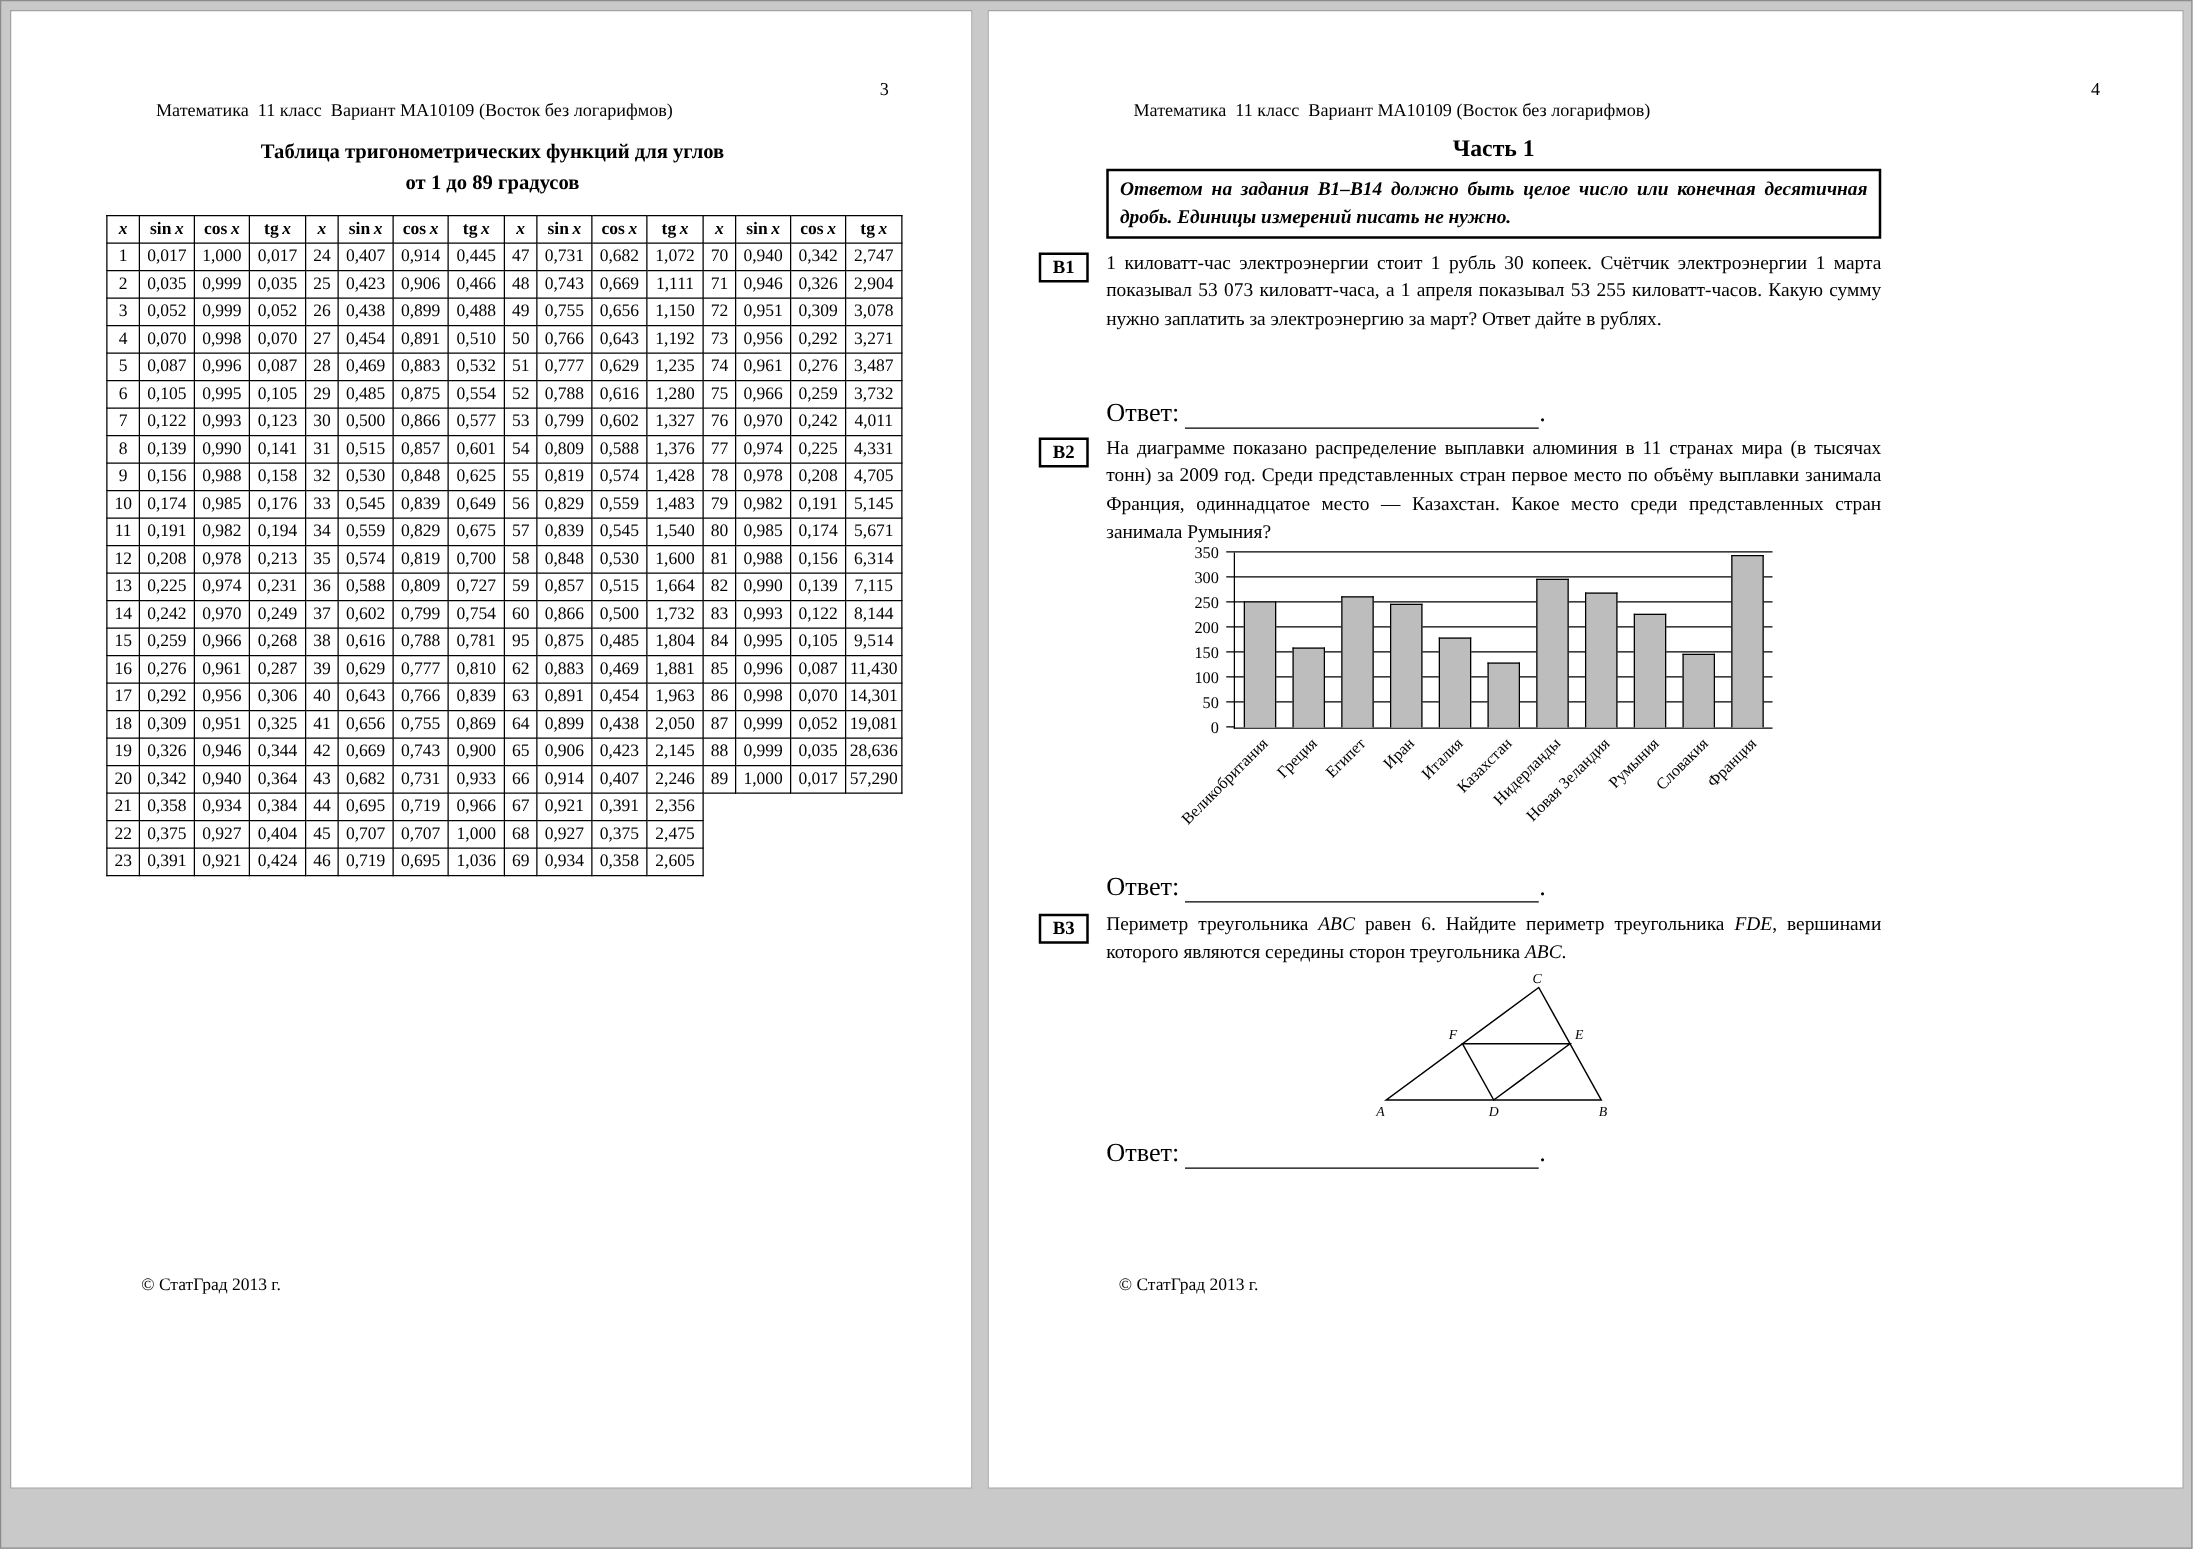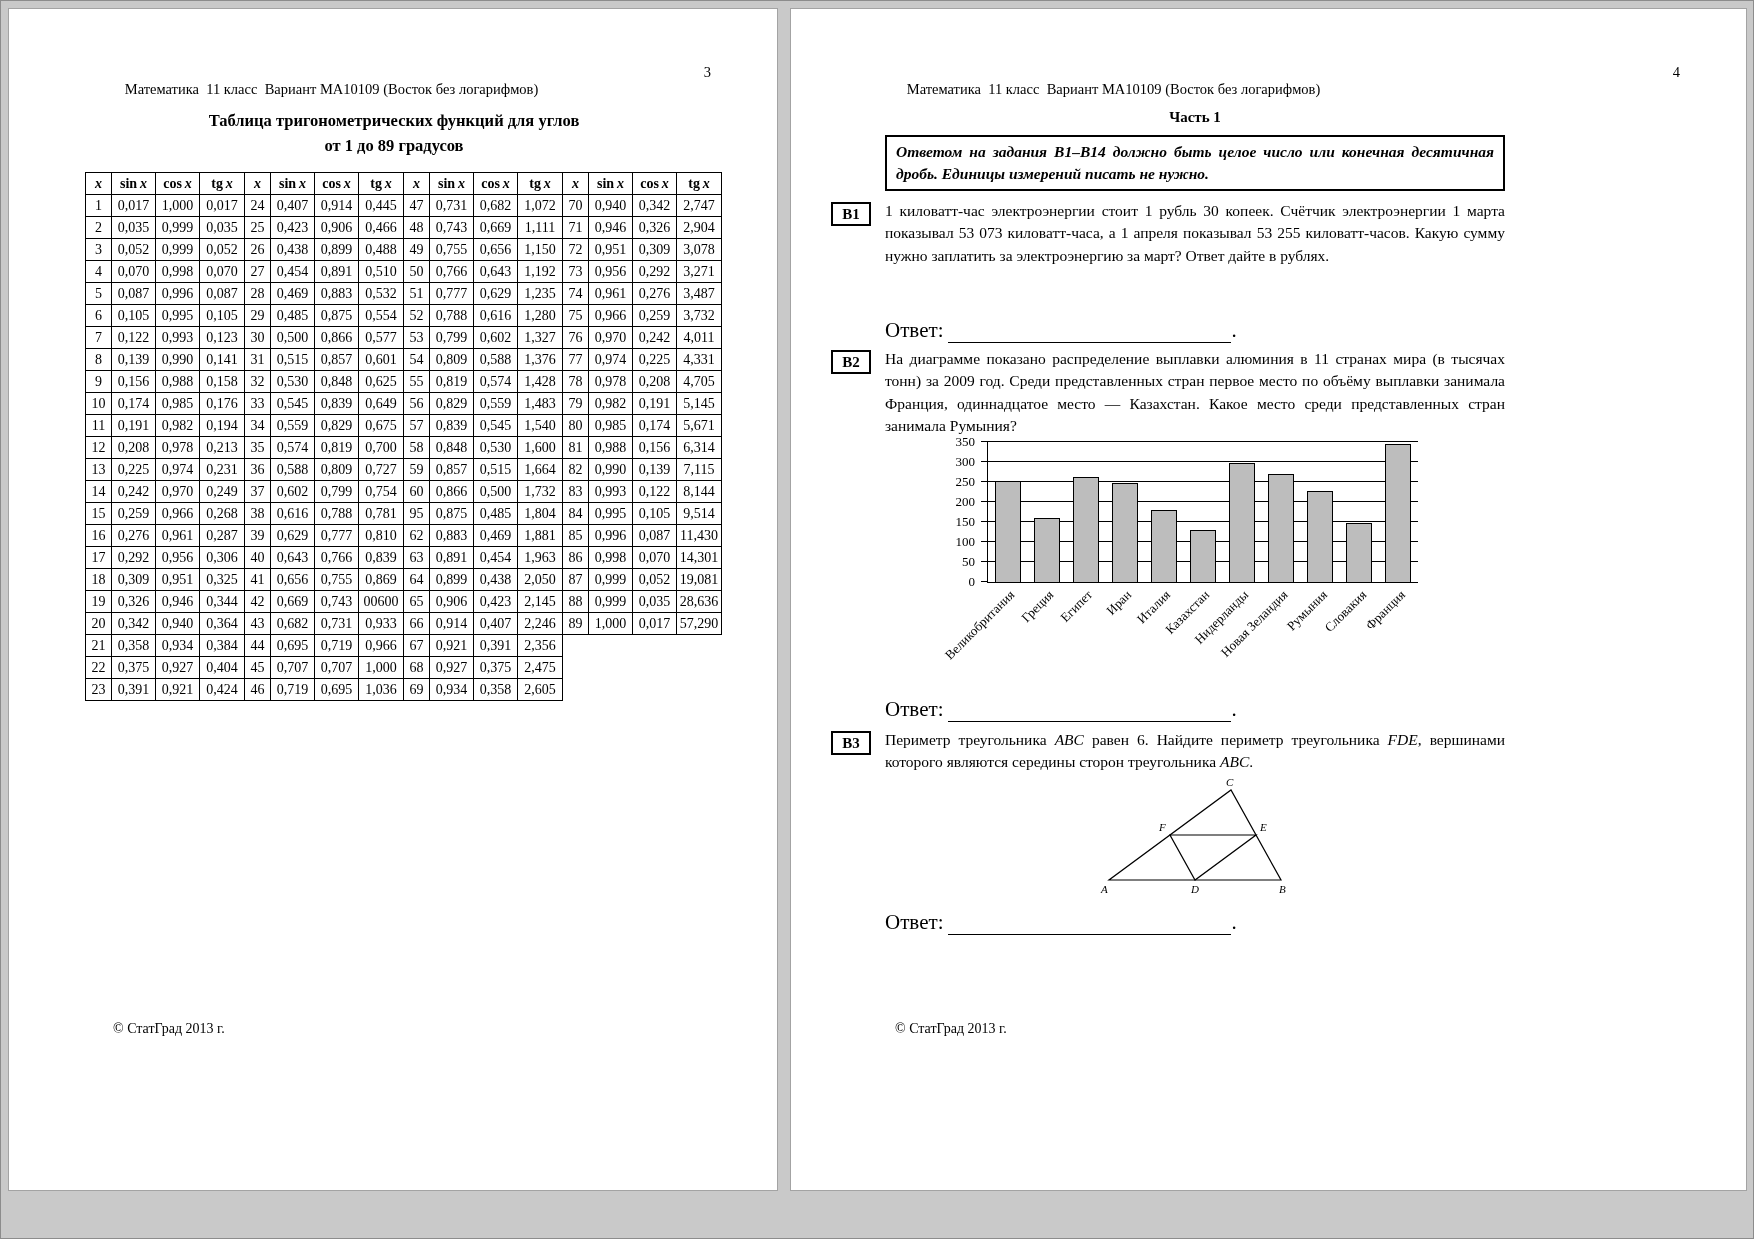--- a/index.html
+++ b/index.html
@@ -31,21 +31,21 @@
     border:1px solid #000;text-align:center;font-size:14px;height:21px;line-height:21px;
     padding:0;font-family:"Liberation Serif","DejaVu Serif",serif;overflow:hidden;
   }
   table.trig th{font-weight:bold;}
   table.trig .vx{font-style:italic;}
   table.trig th .fn{font-weight:bold;}
   table.trig td.empty{border:none;}
 
   
   .part-title{position:absolute;top:100px;left:94px;width:620px;text-align:center;
-    font-weight:bold;font-size:15px;}
+    font-weight:bold;font-size:19px;}
   .instruction-box{position:absolute;top:126px;left:94px;width:620px;box-sizing:border-box;
     border:2px solid #000;padding:4px 9px;font-weight:bold;font-style:italic;
     font-size:15.5px;line-height:1.42;text-align:justify;}
   .plabel{position:absolute;left:40px;width:40px;height:24px;border:2px solid #000;
     box-sizing:border-box;text-align:center;font-weight:bold;font-size:15px;line-height:20px;}
   .ptext{position:absolute;left:94px;width:620px;font-size:15.5px;line-height:1.45;text-align:justify;}
   .answer{position:absolute;left:94px;font-size:21px;}
   .ansline{display:inline-block;width:283px;border-bottom:1px solid #000;height:15px;
     vertical-align:bottom;margin-left:5px;}
 
@@ -448,21 +448,21 @@
             <td>19,081</td>
           </tr>
           <tr>
             <td>19</td>
             <td>0,326</td>
             <td>0,946</td>
             <td>0,344</td>
             <td>42</td>
             <td>0,669</td>
             <td>0,743</td>
-            <td>00600</td>
+            <td>0,900</td>
             <td>65</td>
             <td>0,906</td>
             <td>0,423</td>
             <td>2,145</td>
             <td>88</td>
             <td>0,999</td>
             <td>0,035</td>
             <td>28,636</td>
           </tr>
           <tr>

